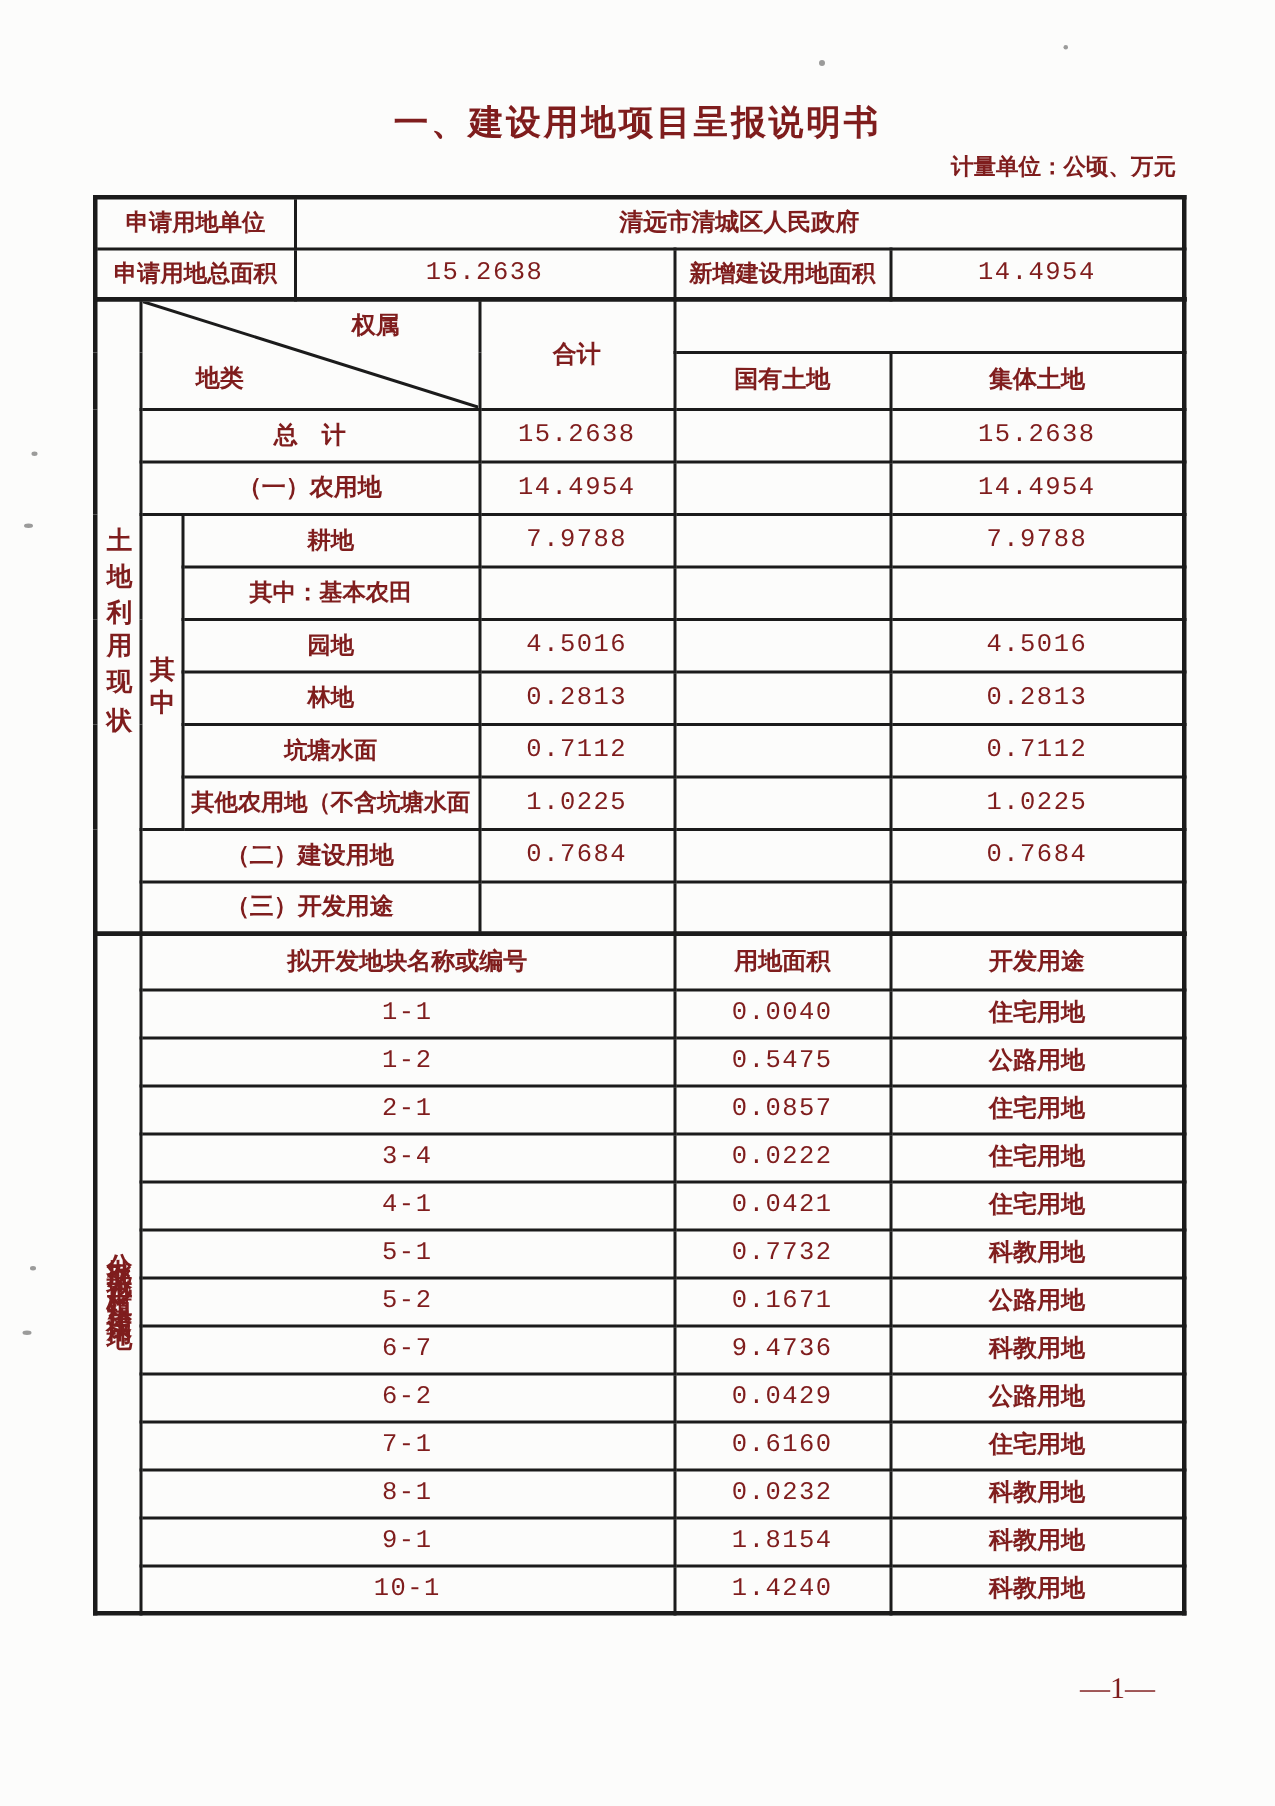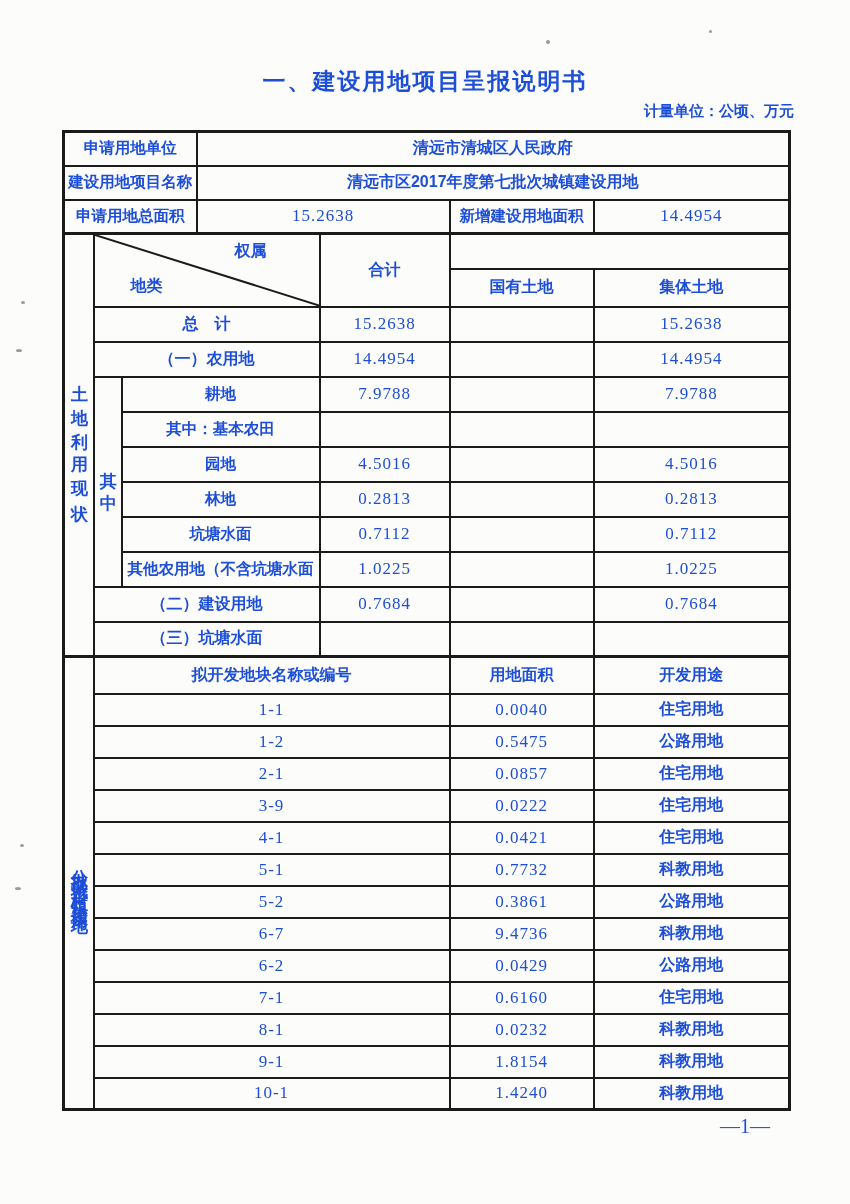--- a/index.html
+++ b/index.html
@@ -1,26 +1,26 @@
 <!DOCTYPE html>
 <html><head>
 <meta charset="utf-8">
 <style>
   html,body{margin:0;padding:0;background:#e8e8e8;}
   .page{
     position:relative;width:850px;height:1204px;margin:0 auto;
-    background:#fcfcfb;color:#1d4ed8;overflow:hidden;
+    background:#fcfcfb;color:#7f1d1d;overflow:hidden;
     font-family:"Liberation Sans",sans-serif;
   }
   .title{
     position:absolute;top:66px;left:0;width:100%;text-align:center;
     font-size:23px;font-weight:700;letter-spacing:2px;
   }
   .unit-note{
-    position:absolute;top:102px;right:56px;
+    position:absolute;top:102px;right:66px;
     font-size:15px;font-weight:700;margin-left:17px;
   }
   .tables{position:absolute;left:62px;top:130px;width:726px;}
   table.t{
     border-collapse:collapse;table-layout:fixed;width:726px;
     border:3px solid #1b1b1b;
   }
   table.t2,table.t3{margin-top:-3px;}
   .t td{
     border:2px solid #1b1b1b;padding:0;text-align:center;vertical-align:middle;
@@ -28,21 +28,21 @@
   }
   .t1 tr{height:34px;}
   .t2 tr.hA{height:35px;}
   .t2 tr.hB{height:38px;}
   .t2 tr.dr{height:35px;}
   .t3 tr.hC{height:37px;}
   .t3 tr.dr{height:32px;}
   .lbl{font-size:15.5px;font-weight:700;padding:0 1px;}
   .val{text-align:left;padding-left:8px;font-size:16px;font-weight:700;}
   .hd{font-size:16px;font-weight:700;}
-  .num{font-family:Liberation Serif, serif;font-size:17px;letter-spacing:1px;}
+  .num{font-family:Liberation Mono, monospace;font-size:17px;letter-spacing:1px;}
   .name-main{font-size:16px;font-weight:700;}
   .name-sub{text-align:left;padding-left:6px;font-size:15.5px;font-weight:700;}
   .vcell{vertical-align:middle;text-align:center;}
   .vtext{
     writing-mode:vertical-rl;display:inline-block;
     font-size:17px;font-weight:700;line-height:1.1;
   }
   .vsp-wide{letter-spacing:24px;}
   .vsp-mid{letter-spacing:22px;}
   .vsp-tight{letter-spacing:4px;}
@@ -70,24 +70,20 @@
       <colgroup>
           <col style="width:133px">
           <col style="width:253px">
           <col style="width:144px">
           <col style="width:196px">
         </colgroup>
       <tbody>
         <tr>
           <td class="lbl">申请用地单位</td>
           <td class="val" colspan="3">清远市清城区人民政府</td>
-        </tr>
-        <tr>
-          <td class="lbl">建设用地项目名称</td>
-          <td class="val" colspan="3">清远市区2017年度第七批次城镇建设用地</td>
         </tr>
         <tr>
           <td class="lbl">申请用地总面积</td>
           <td class="num">15.2638</td>
           <td class="lbl">新增建设用地面积</td>
           <td class="num">14.4954</td>
         </tr>
       </tbody>
     </table>
 
@@ -169,21 +165,21 @@
             <td class="num"></td>
             <td class="num">1.0225</td>
           </tr>
           <tr class="dr">
             <td colspan="2" class="name-main">（二）建设用地</td>
             <td class="num">0.7684</td>
             <td class="num"></td>
             <td class="num">0.7684</td>
           </tr>
           <tr class="dr">
-            <td colspan="2" class="name-main">（三）坑塘水面</td>
+            <td colspan="2" class="name-main">（三）开发用途</td>
             <td class="num"></td>
             <td class="num"></td>
             <td class="num"></td>
           </tr>
         </tbody>
     </table>
 
     <table class="t t3">
       <colgroup>
           <col style="width:30px">
@@ -210,37 +206,37 @@
             <td class="num">1-2</td>
             <td class="num">0.5475</td>
             <td class="hd">公路用地</td>
           </tr>
           <tr class="dr">
             <td class="num">2-1</td>
             <td class="num">0.0857</td>
             <td class="hd">住宅用地</td>
           </tr>
           <tr class="dr">
-            <td class="num">3-9</td>
+            <td class="num">3-4</td>
             <td class="num">0.0222</td>
             <td class="hd">住宅用地</td>
           </tr>
           <tr class="dr">
             <td class="num">4-1</td>
             <td class="num">0.0421</td>
             <td class="hd">住宅用地</td>
           </tr>
           <tr class="dr">
             <td class="num">5-1</td>
             <td class="num">0.7732</td>
             <td class="hd">科教用地</td>
           </tr>
           <tr class="dr">
             <td class="num">5-2</td>
-            <td class="num">0.3861</td>
+            <td class="num">0.1671</td>
             <td class="hd">公路用地</td>
           </tr>
           <tr class="dr">
             <td class="num">6-7</td>
             <td class="num">9.4736</td>
             <td class="hd">科教用地</td>
           </tr>
           <tr class="dr">
             <td class="num">6-2</td>
             <td class="num">0.0429</td>

